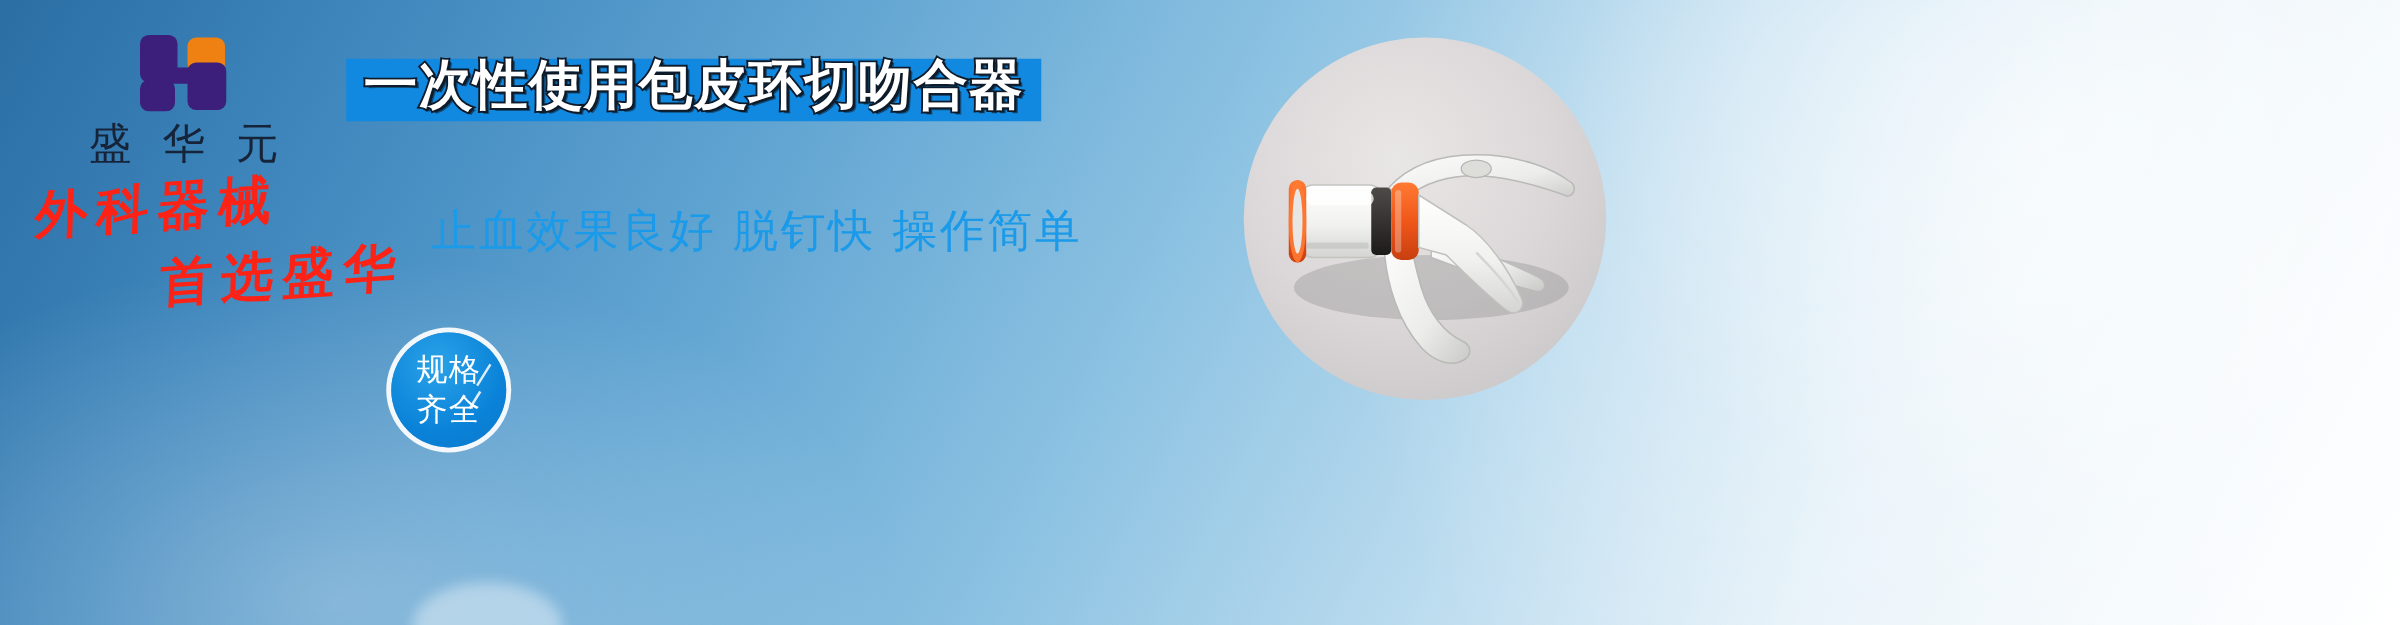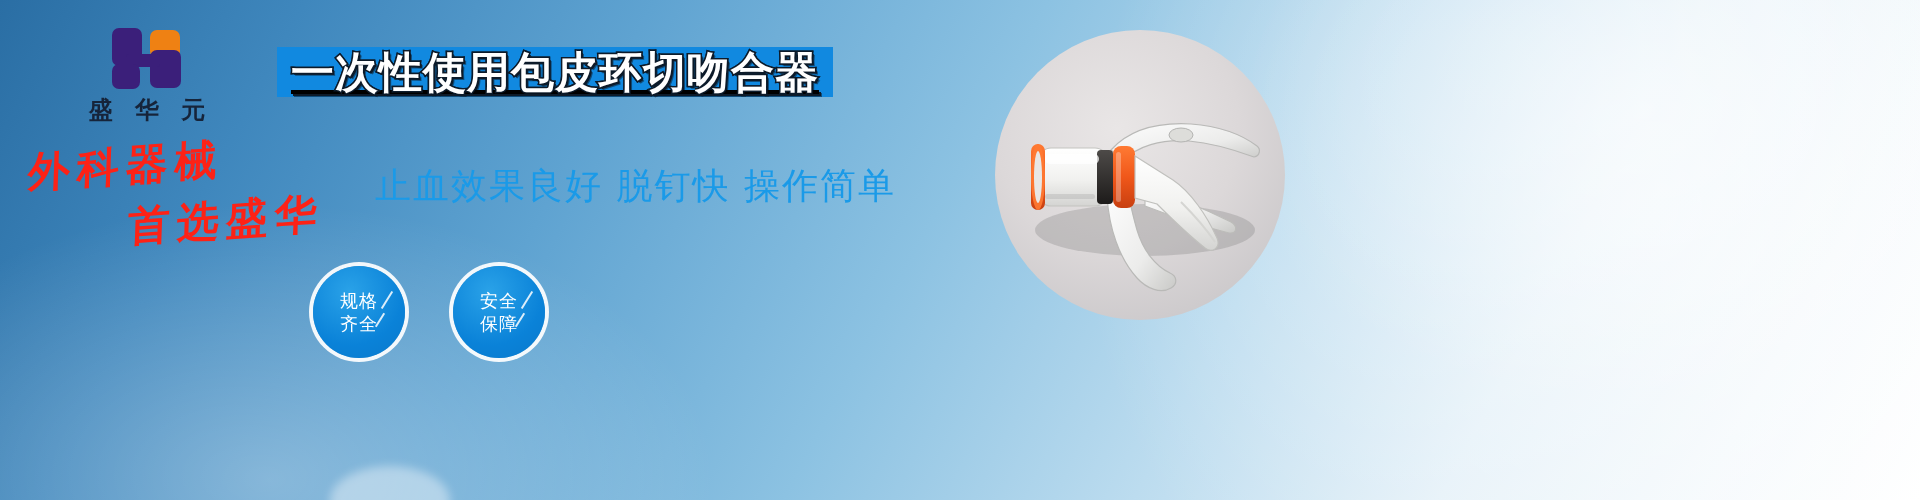--- a/index.html
+++ b/index.html
@@ -93,39 +93,38 @@
   .lg-bar { 
     left: 16px; top: 26px;
     width: 34px; height: 13px;
     background: #3b1f7a;
     border-radius: 3px;
   }
   .logo-name {
     margin-top: 8px;
     text-align: center;
     font-family: "DejaVu Serif", "Liberation Serif", serif;
-    font-size: 24px;
-    font-weight: 700;
+    font-size: 34px;
+    font-weight: 400;
     letter-spacing: 7px;
     color: #16243a;
     text-indent: 7px;
     line-height: 1;
   }
 
   
   .title-bar {
     position: absolute;
     left: 277px;
     top: 47px;
     height: 50px;
     padding: 0 14px;
     background: #1189e0;
     display: flex;
-    align-items: center;
-    text-decoration: underline;
+    align-items: flex-start;
   }
   .title-text {
     font-family: "DejaVu Sans", "Liberation Sans", sans-serif;
     font-size: 43px;
     font-weight: 700;
     color: #ffffff;
     line-height: 1;
     letter-spacing: 1px;
     white-space: nowrap;
     -webkit-text-stroke: 3px #0d1b2a;
@@ -174,21 +173,20 @@
     position: absolute;
     left: 345px;
     top: 164px;
     font-family: "DejaVu Sans", "Liberation Sans", sans-serif;
     font-size: 36px;
     font-weight: 400;
     color: #1a9ae8;
     letter-spacing: 2px;
     white-space: nowrap;
     line-height: 1.2;
-    margin-left: 30px;
   }
 
   
   .features {
     position: absolute;
     left: 313px;
     top: 266px;
     display: flex;
     gap: 48px;
   }
@@ -199,21 +197,21 @@
     border-radius: 50%;
     background: radial-gradient(circle at 40% 28%, #2aa2e8 0%, #0a82d8 62%, #0a79cc 100%);
     box-shadow: 0 0 0 4px rgba(255,255,255,0.92);
     display: flex;
     flex-direction: column;
     align-items: center;
     justify-content: center;
   }
   .feature-line {
     font-family: "DejaVu Sans", "Liberation Sans", sans-serif;
-    font-size: 18px;
+    font-size: 25px;
     color: #ffffff;
     line-height: 1.28;
     letter-spacing: 1px;
     position: relative;
     z-index: 2;
   }
   .feature-slash {
     position: absolute;
     right: 17px;
     top: 24px;
@@ -289,26 +287,20 @@
   </div>
 
   <div class="subtitle">止血效果良好 脱钉快 操作简单</div>
 
   <div class="features">
     <div class="feature">
       <span class="feature-slash"></span>
       <span class="feature-slash s2"></span>
       <span class="feature-line">规格</span>
       <span class="feature-line">齐全</span>
-    </div>
-    <div class="feature">
-      <span class="feature-slash"></span>
-      <span class="feature-slash s2"></span>
-      <span class="feature-line">安全</span>
-      <span class="feature-line">保障</span>
     </div>
   </div>
 
   <div class="product">
     <div class="product-disc"></div>
     <svg class="dev" viewBox="0 0 290 290">
       <defs>
         <linearGradient id="gWhite" x1="0" y1="0" x2="0" y2="1">
           <stop offset="0%" stop-color="#ffffff"></stop>
           <stop offset="55%" stop-color="#f1f1ef"></stop>

